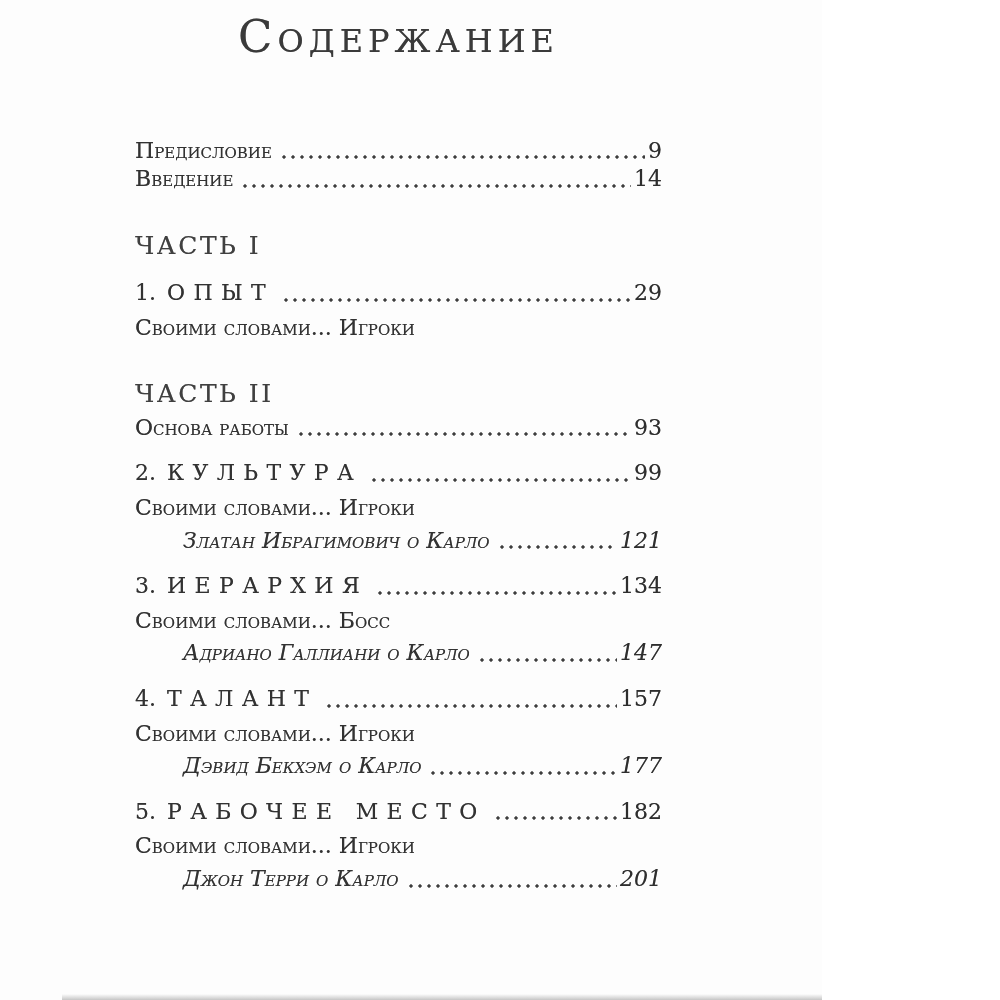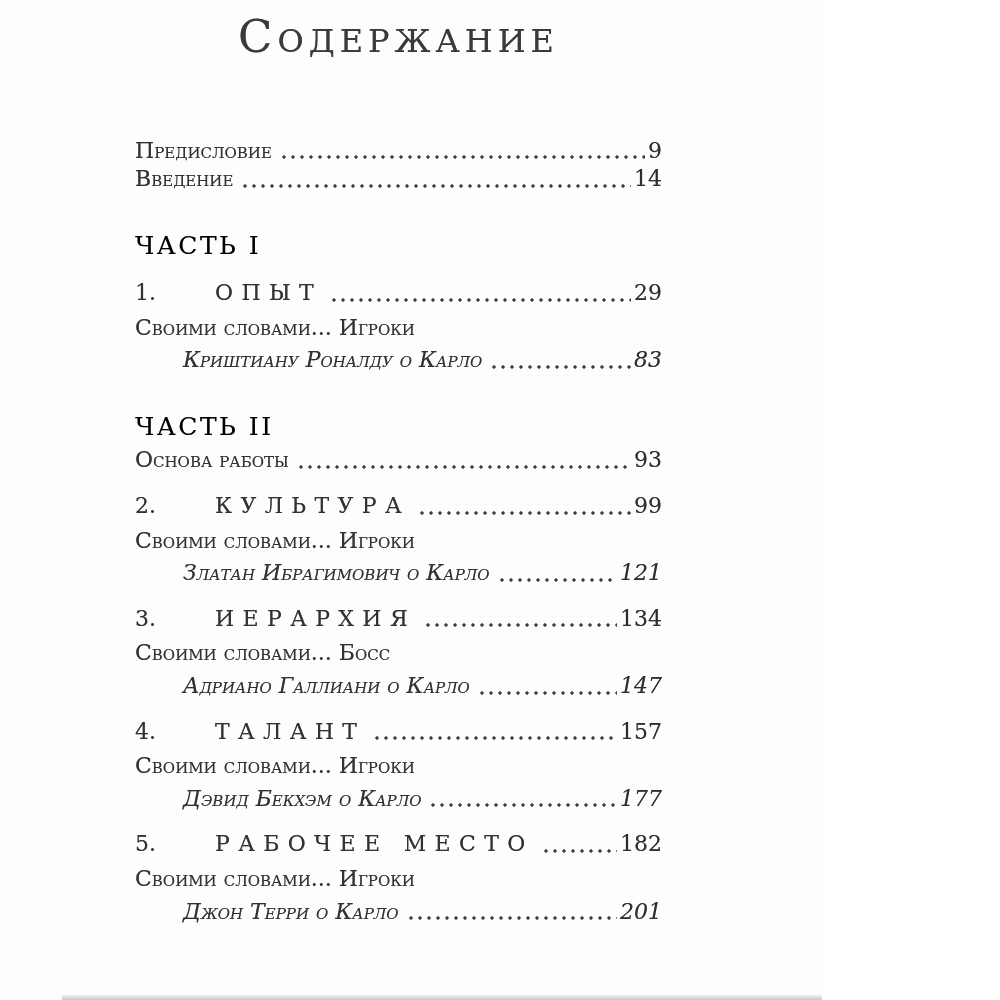--- a/index.html
+++ b/index.html
@@ -49,27 +49,27 @@
     background-size: 9px 4px;
     background-repeat: repeat-x;
   }
   .pagenum { font-size: 22px; color: #2e2e2e; }
   .front-first { margin-top: 70px; }
   .front-next  { }
   .part-group { margin-top: 36px; }
   .part-heading {
     font-size: 25px;
     letter-spacing: 2.5px;
-    color: #000000;
+    color: #404040;
     line-height: 1.3;
     margin-bottom: 3px;
   }
   .chapter-group { margin-top: 17px; }
   .chapter-num { margin-right: 11px; }
-  .chapter-label { letter-spacing: 0.38em; margin-left: 48px; }
+  .chapter-label { letter-spacing: 0.38em; }
   .sub-row { margin-top: 6px; text-align: center; }
   .person-row {
     margin-top: 4px;
     padding-left: 48px;
     font-style: italic;
   }
   .scan-edge {
     position: absolute;
     left: 62px;
     right: 0;
@@ -101,25 +101,20 @@
   </div>
 
   <div class="chapter-group">
     <div class="row">
       <span class="chapter-num">1.</span>
       <span class="chapter-label">ОПЫТ</span>
       <span class="leader"></span>
       <span class="pagenum">29</span>
     </div>
     <div class="row sub-row sc">Своими словами... Игроки</div>
-    <div class="row person-row">
-      <span class="sc">Криштиану Роналду о Карло</span>
-      <span class="leader"></span>
-      <span class="pagenum">83</span>
-    </div>
   </div>
 
   <div class="part-group">
     <div class="part-heading">ЧАСТЬ II</div>
     <div class="row">
       <span class="sc">Основа работы</span>
       <span class="leader"></span>
       <span class="pagenum">93</span>
     </div>
   </div>

